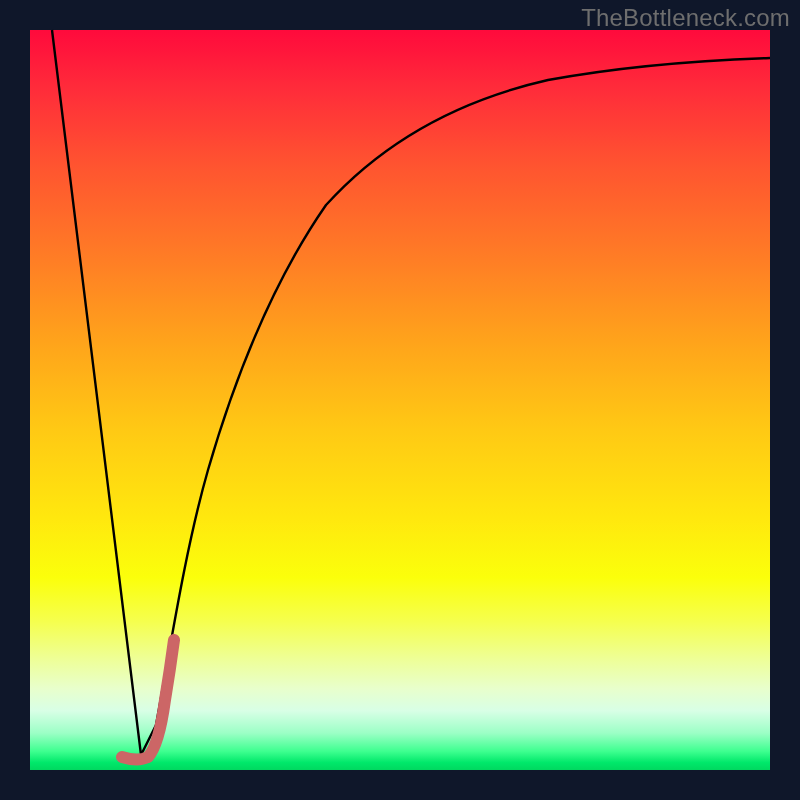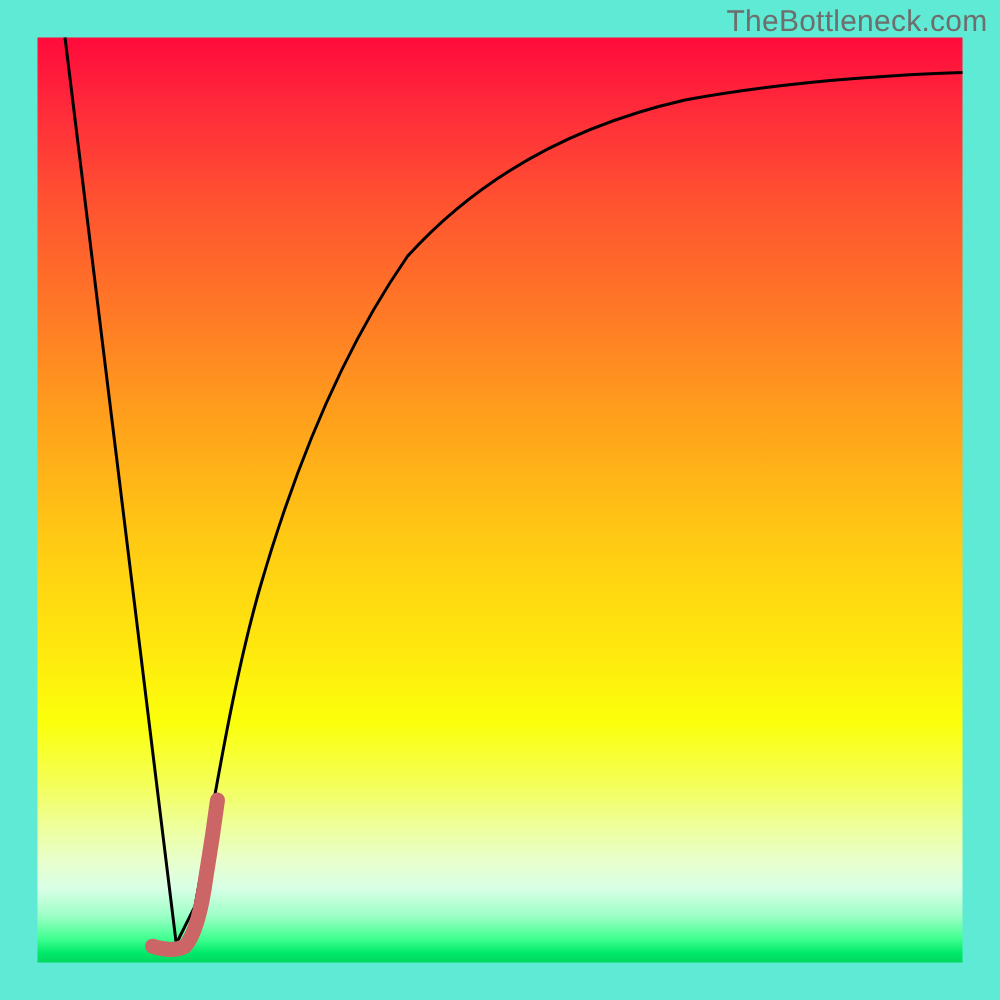--- a/index.html
+++ b/index.html
@@ -8,21 +8,21 @@
     width: 800px;
     height: 800px;
     overflow: hidden;
     background: #000;
     font-family: Arial, Helvetica, sans-serif;
   }
   .frame {
     position: relative;
     width: 800px;
     height: 800px;
-    background: #5eead4;
+    background: #0f172a;
   }
   .plot-area {
     position: absolute;
     left: 30px;
     top: 30px;
     width: 740px;
     height: 740px;
     background: linear-gradient(
       to bottom,
       #FF0A3C 0%,

